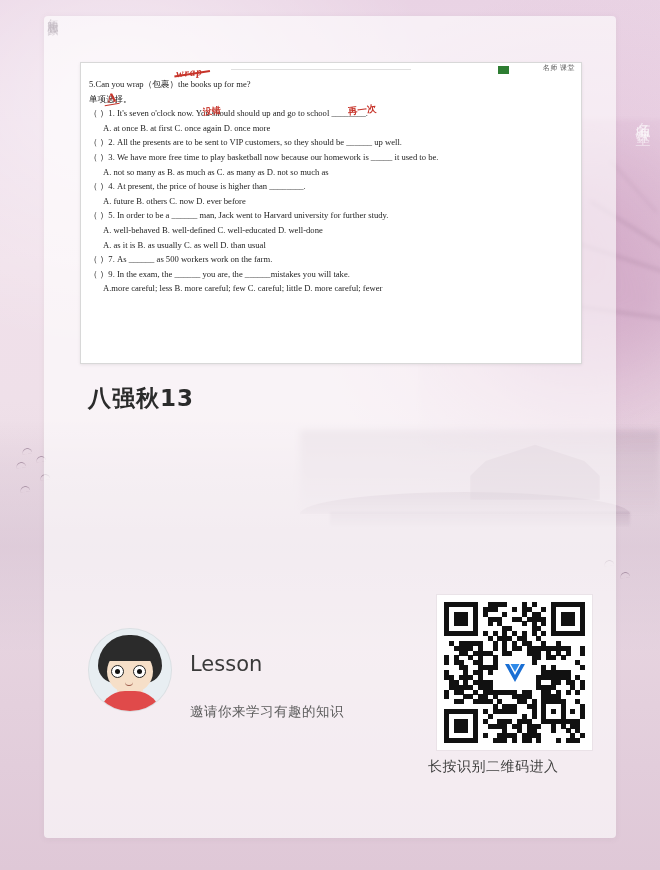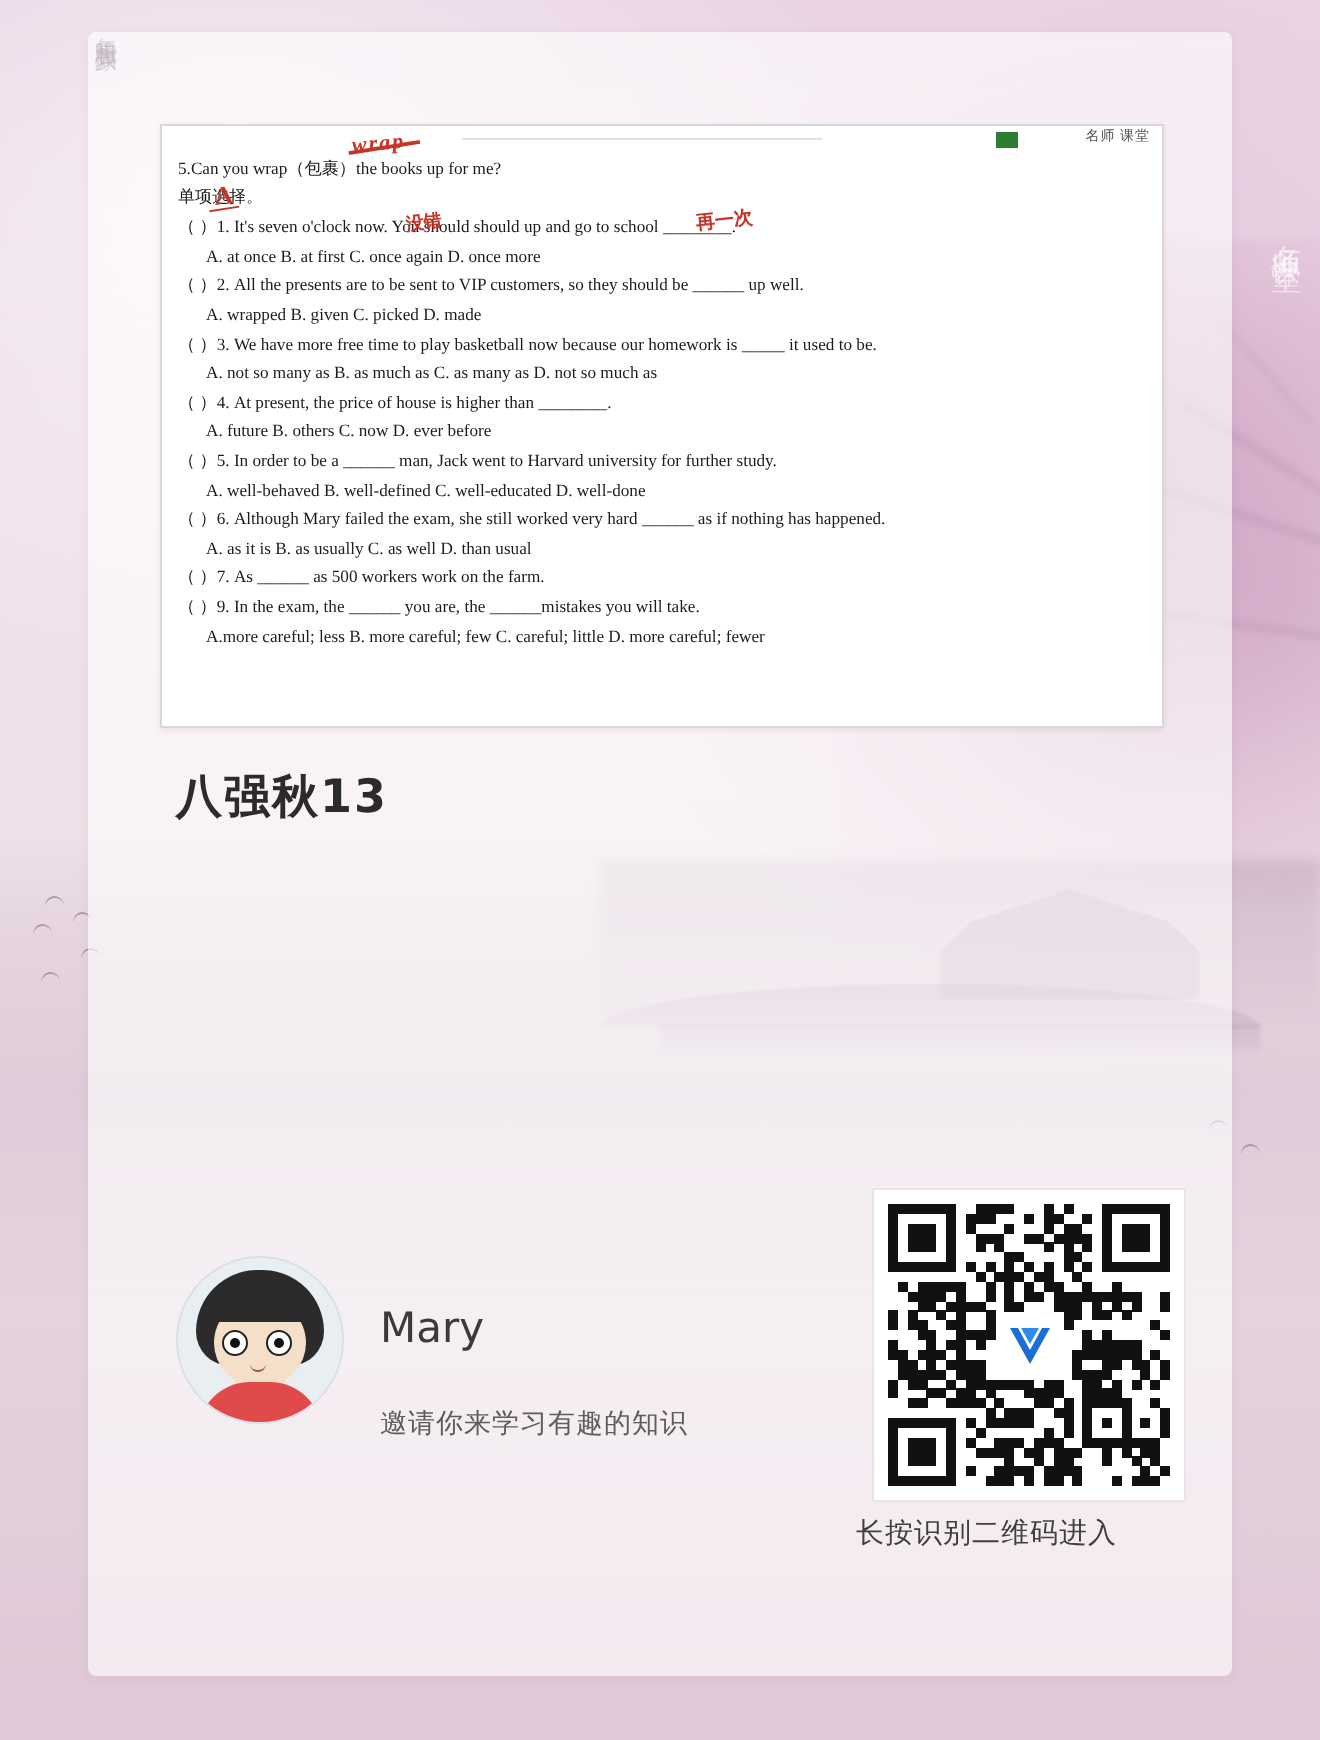--- a/index.html
+++ b/index.html
@@ -409,44 +409,39 @@
       <div class="ws-line">
         <span>（     ）1.</span>
         <span>It's seven o'clock now. You should should up and go to school ________.</span>
       </div>
       <div class="ws-line indent">A. at once    B. at first        C. once again        D. once more</div>
 
       <div class="ws-line">
         <span>（     ）2.</span>
         <span>All the presents are to be sent to VIP customers, so they should be ______ up well.</span>
       </div>
-      <div class="ws-line indent">A. wrapped     B. given        C. picked              D. made</div>
 
       <div class="ws-line">
         <span>（     ）3.</span>
         <span>We have more free time to play basketball now because our homework is _____ it used to be.</span>
       </div>
       <div class="ws-line indent">A. not so many as     B. as much as     C. as many as      D. not so much as</div>
 
       <div class="ws-line">
         <span>（     ）4.</span>
         <span>At present, the price of house is higher than ________.</span>
       </div>
       <div class="ws-line indent">A. future              B. others               C. now                 D. ever before</div>
 
       <div class="ws-line">
         <span>（     ）5.</span>
         <span>In order to be a ______ man, Jack went to Harvard university for further study.</span>
       </div>
       <div class="ws-line indent">A. well-behaved      B. well-defined      C. well-educated     D. well-done</div>
 
-      <div class="ws-line">
-        <span>（     ）6.</span>
-        <span>Although Mary failed the exam, she still worked very hard ______ as if nothing has happened.</span>
-      </div>
       <div class="ws-line indent">A. as it is       B. as usually     C. as well            D. than usual</div>
 
       <div class="ws-line">
         <span>（     ）7.</span>
         <span>As ______ as 500 workers work on the farm.</span>
       </div>
 
 
       <div class="ws-line">
         <span>（     ）9.</span>
@@ -478,21 +473,21 @@
         <i></i>
       </div>
     <div class="av-eye r">
         <i></i>
       </div>
     <div class="av-mouth"></div>
     <div class="av-collar"></div>
     <div class="av-body"></div>
   </div>
 
-  <div class="nick">Mary</div>
+  <div class="nick">Lesson</div>
   <div class="invite">邀请你来学习有趣的知识</div>
 
   <div class="qr-box">
     <div class="qr-canvas" id="qr-canvas">
         <span style="left: 0px; top: 0px; width: 5px; height: 5px;"></span>
         <span style="left: 4.86px; top: 0px; width: 5px; height: 5px;"></span>
         <span style="left: 9.72px; top: 0px; width: 5px; height: 5px;"></span>
         <span style="left: 14.59px; top: 0px; width: 5px; height: 5px;"></span>
         <span style="left: 19.45px; top: 0px; width: 5px; height: 5px;"></span>
         <span style="left: 24.31px; top: 0px; width: 5px; height: 5px;"></span>

